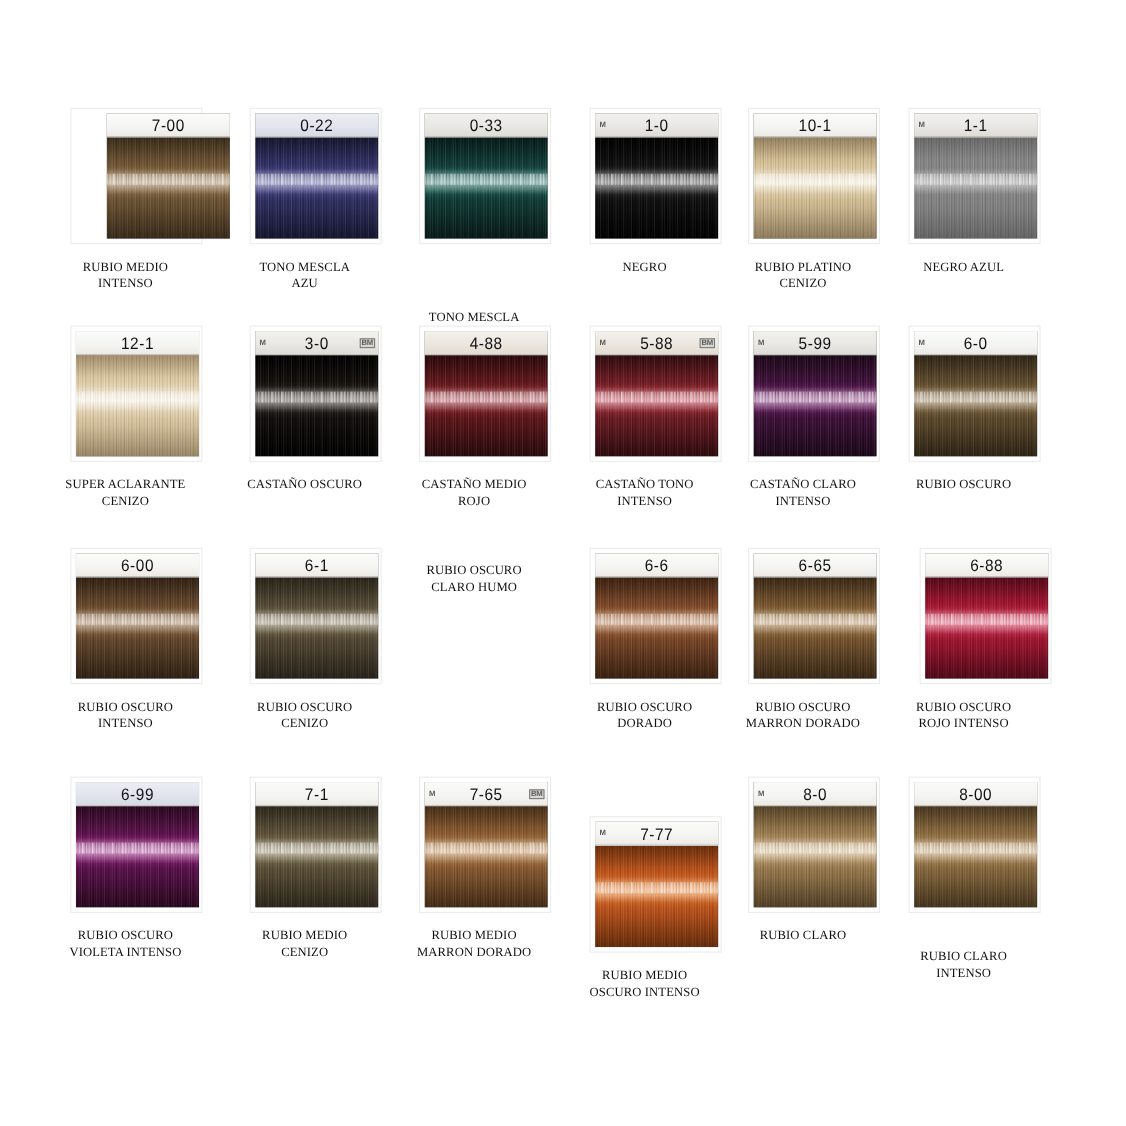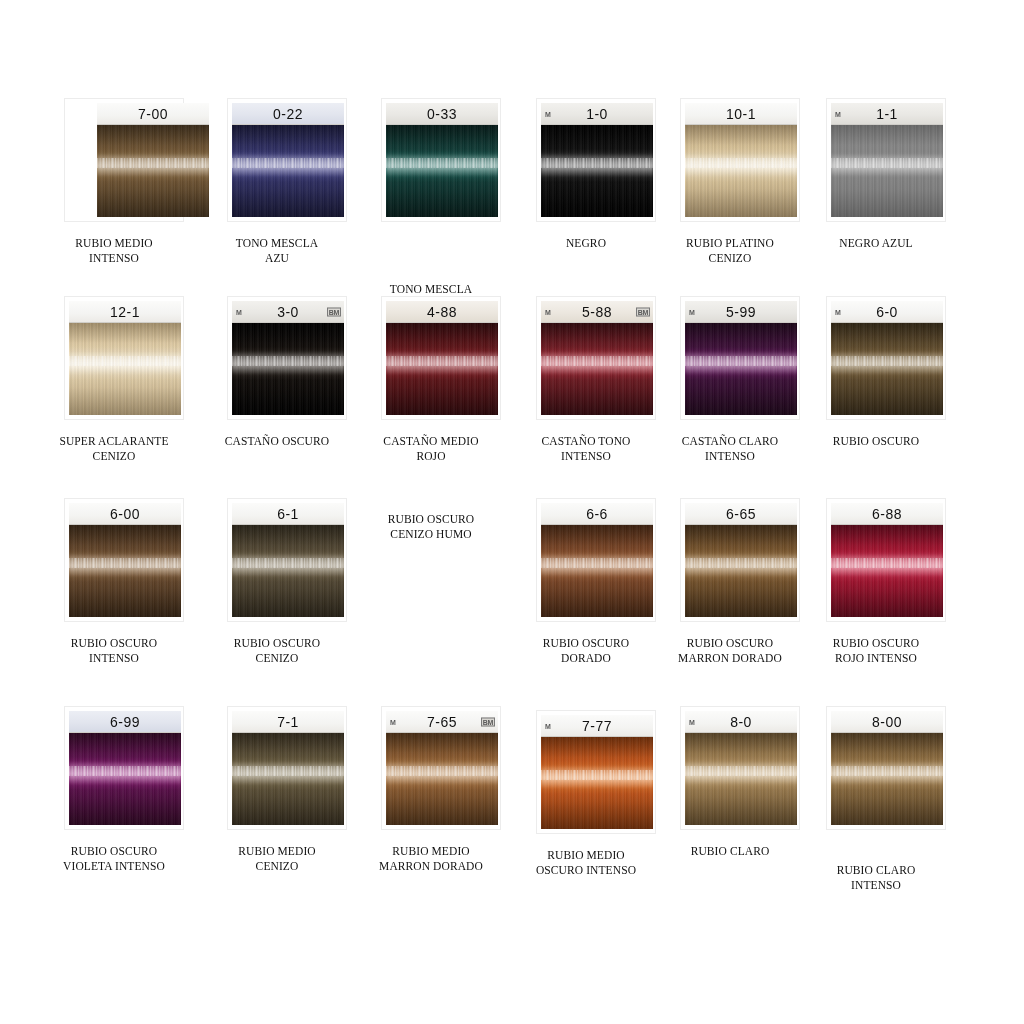--- a/index.html
+++ b/index.html
@@ -474,21 +474,21 @@
           </div>
         </div>
         <div class="caption">
           <span class="caption-line">RUBIO OSCURO</span>
           <span class="caption-line">CENIZO</span>
         </div>
       </div>
       <div class="swatch-cell" style="position: absolute; left: 351px; top: 498px; width: 160px;">
         <div class="caption">
           <span class="caption-line">RUBIO OSCURO</span>
-          <span class="caption-line">CENIZO HUMO</span>
+          <span class="caption-line">CLARO HUMO</span>
         </div>
       </div>
       <div class="swatch-cell" style="position: absolute; left: 506px; top: 498px; width: 160px;">
         <div class="swatch-frame" style="margin-left: 20px;">
           <div class="swatch-inner">
             <div class="code-plate plate-bright">
               <span class="code-text">6-6</span>
             </div>
             <div class="hair">
               <div class="hair-base" style="background: linear-gradient(rgb(77, 42, 20) 0%, rgb(122, 69, 38) 26%, rgb(176, 111, 63) 44%, rgb(122, 69, 38) 62%, rgb(77, 42, 20) 100%);"></div>
@@ -517,21 +517,21 @@
               <div class="hair-sheen-speckle"></div>
               <div class="hair-vignette"></div>
             </div>
           </div>
         </div>
         <div class="caption">
           <span class="caption-line">RUBIO OSCURO</span>
           <span class="caption-line">MARRON DORADO</span>
         </div>
       </div>
-      <div class="swatch-cell" style="position: absolute; left: 796px; top: 498px; width: 160px;">
+      <div class="swatch-cell" style="position: absolute; left: 796px; top: 498px; width: 160px; align-items: flex-end;">
         <div class="swatch-frame" style="margin-left: 20px;">
           <div class="swatch-inner">
             <div class="code-plate plate-bright">
               <span class="code-text">6-88</span>
             </div>
             <div class="hair">
               <div class="hair-base" style="background: linear-gradient(rgb(109, 10, 30) 0%, rgb(163, 19, 47) 26%, rgb(214, 53, 87) 44%, rgb(163, 19, 47) 62%, rgb(109, 10, 30) 100%);"></div>
               <div class="hair-strands"></div>
               <div class="hair-sheen"></div>
               <div class="hair-sheen-speckle"></div>
@@ -599,21 +599,21 @@
               <div class="hair-sheen-speckle"></div>
               <div class="hair-vignette"></div>
             </div>
           </div>
         </div>
         <div class="caption">
           <span class="caption-line">RUBIO MEDIO</span>
           <span class="caption-line">MARRON DORADO</span>
         </div>
       </div>
-      <div class="swatch-cell" style="position: absolute; left: 506px; top: 710px; width: 160px;">
+      <div class="swatch-cell" style="position: absolute; left: 506px; top: 742px; width: 160px;">
         <div class="swatch-frame" style="margin-left: 20px;">
           <div class="swatch-inner">
             <div class="code-plate plate-bright">
               <span class="mark mark-left">M</span>
               <span class="code-text">7-77</span>
             </div>
             <div class="hair">
               <div class="hair-base" style="background: linear-gradient(rgb(138, 58, 13) 0%, rgb(194, 84, 26) 26%, rgb(232, 128, 47) 44%, rgb(194, 84, 26) 62%, rgb(138, 58, 13) 100%);"></div>
               <div class="hair-strands"></div>
               <div class="hair-sheen"></div>

